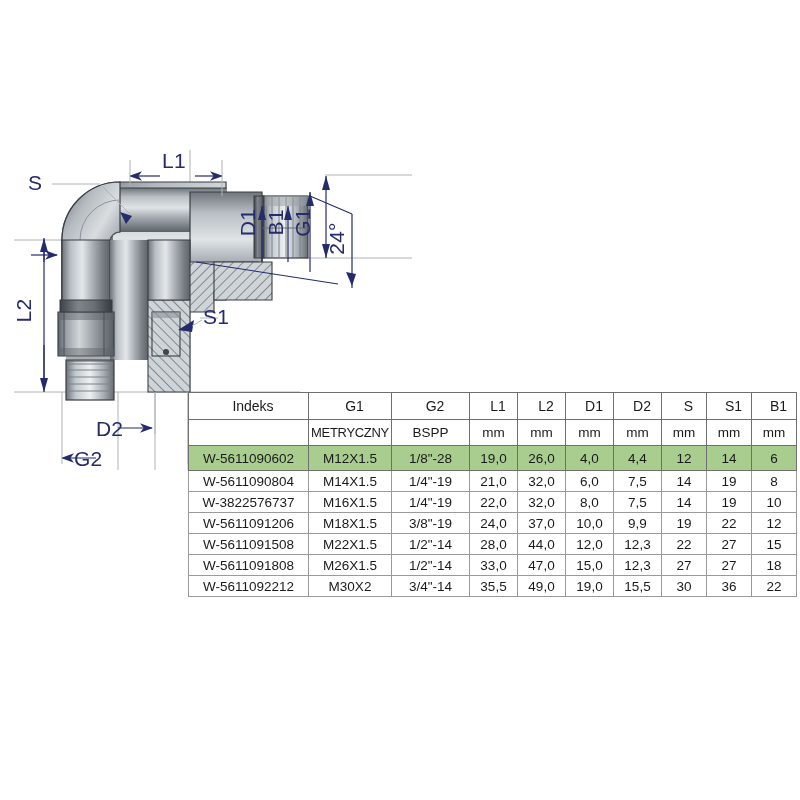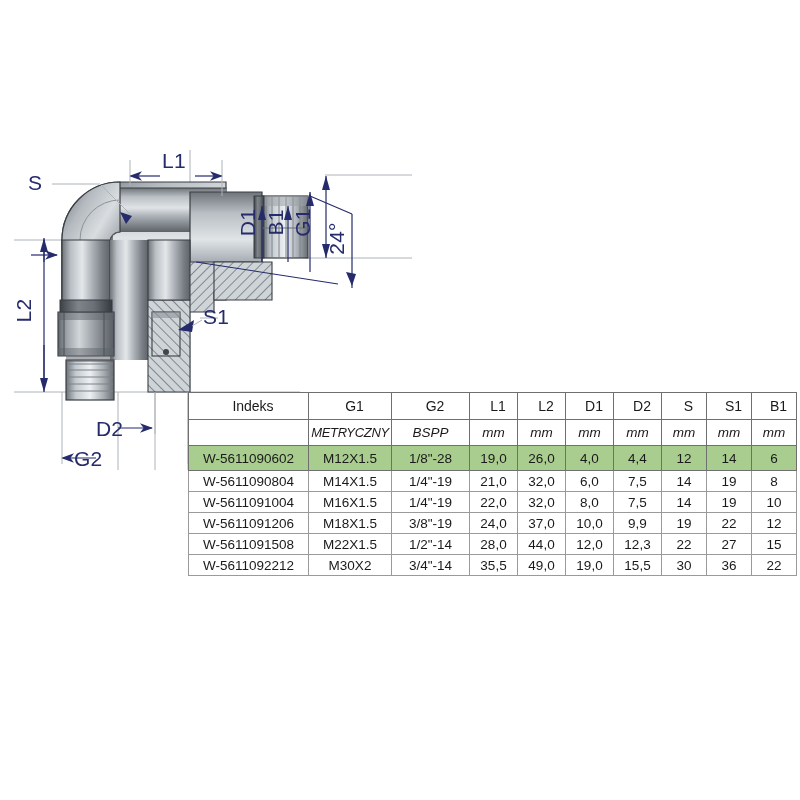--- a/index.html
+++ b/index.html
@@ -72,21 +72,20 @@
   }
   table.spec thead th {
     border-color: #6f6f6f;
     height: 26px;
     font-size: 14px;
     padding-left: 10px;
   }
   table.spec tr.units td {
     height: 25px;
     border-color: #6f6f6f;
-    font-style: italic;
   }
   table.spec tr.units td.metryczny {
     font-size: 13px;
     letter-spacing: -0.3px;
   }
   table.spec tr.highlight td {
     background: #a9cd8f;
     border-color: #6f6f6f;
     height: 24px;
     margin-left: 40px;
@@ -376,21 +375,21 @@
           <td>1/4"-19</td>
           <td>21,0</td>
           <td>32,0</td>
           <td>6,0</td>
           <td>7,5</td>
           <td>14</td>
           <td>19</td>
           <td>8</td>
         </tr>
         <tr>
-          <td>W-5611091004</td>
+          <td>W-3822576737</td>
           <td>M16X1.5</td>
           <td>1/4"-19</td>
           <td>22,0</td>
           <td>32,0</td>
           <td>8,0</td>
           <td>7,5</td>
           <td>14</td>
           <td>19</td>
           <td>10</td>
         </tr>
@@ -412,20 +411,32 @@
           <td>1/2"-14</td>
           <td>28,0</td>
           <td>44,0</td>
           <td>12,0</td>
           <td>12,3</td>
           <td>22</td>
           <td>27</td>
           <td>15</td>
         </tr>
         <tr>
+          <td>W-5611091808</td>
+          <td>M26X1.5</td>
+          <td>1/2"-14</td>
+          <td>33,0</td>
+          <td>47,0</td>
+          <td>15,0</td>
+          <td>12,3</td>
+          <td>27</td>
+          <td>27</td>
+          <td>18</td>
+        </tr>
+        <tr>
           <td>W-5611092212</td>
           <td>M30X2</td>
           <td>3/4"-14</td>
           <td>35,5</td>
           <td>49,0</td>
           <td>19,0</td>
           <td>15,5</td>
           <td>30</td>
           <td>36</td>
           <td>22</td>

